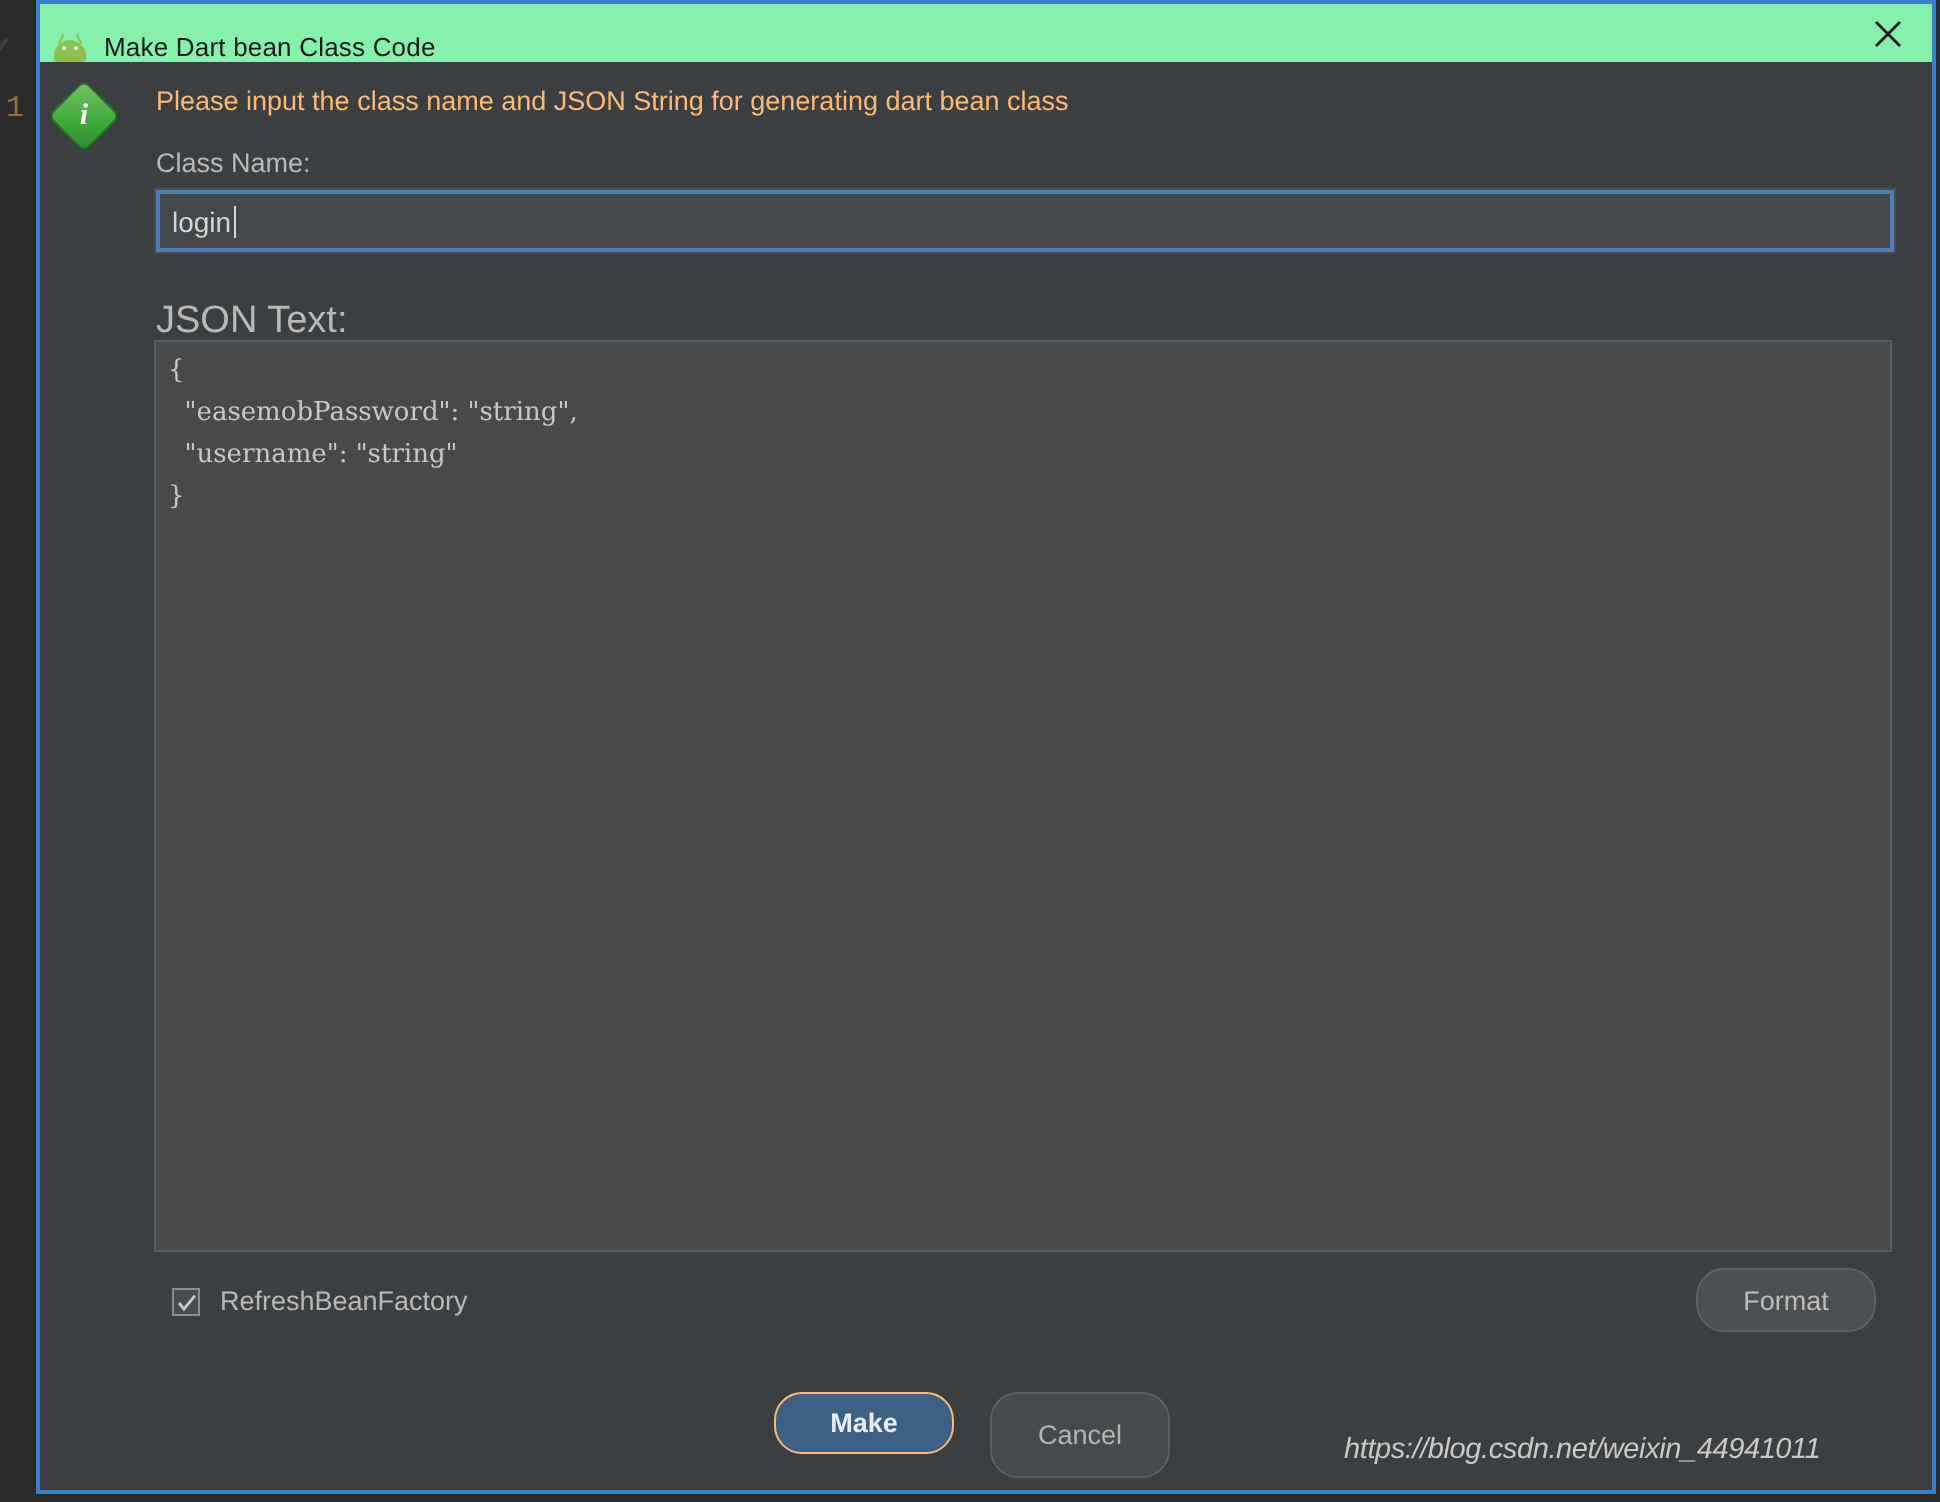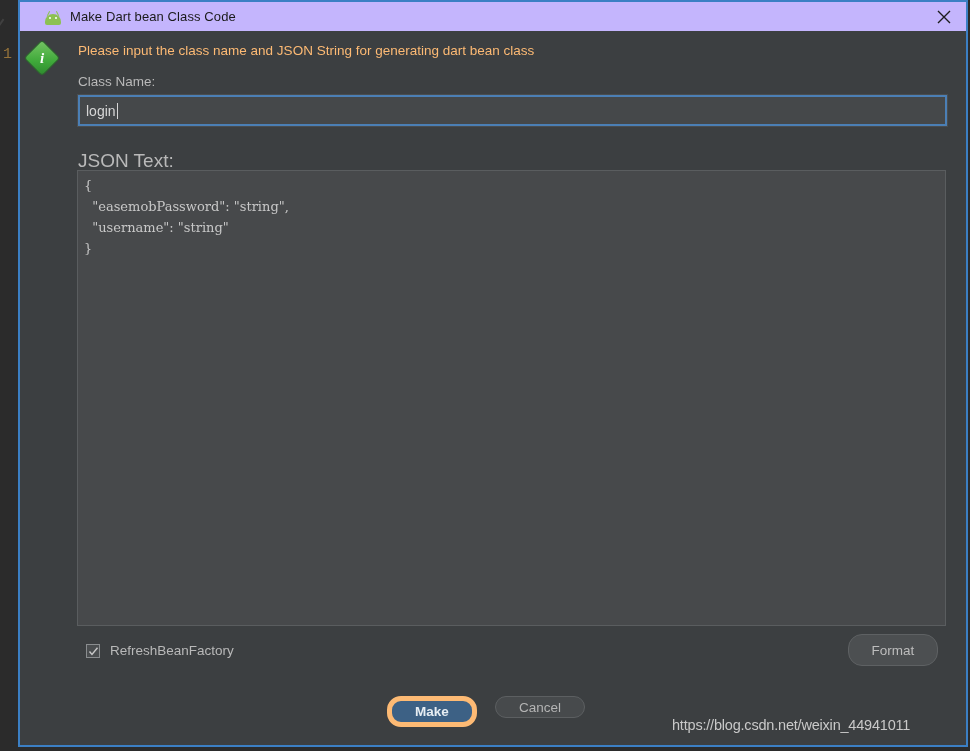--- a/index.html
+++ b/index.html
@@ -49,24 +49,24 @@
     height: 747px;
     border: 2px solid #3b7fc4;
     border-top-width: 2px;
     box-sizing: border-box;
     background: #3c3f41;
   }
 
   .titlebar {
     position: relative;
     height: 29px;
-    background: #c4b5fd;
-    display: flex;
-    align-items: center;
-    padding: 0 0 0 24px;
+    background: #86efac;
+    display: flex;
+    align-items: flex-end;
+    padding: 0 0 0 6px;
     box-sizing: border-box;
   }
   .android-icon {
     width: 18px;
     height: 14px;
     position: relative;
     flex: 0 0 auto;
     margin-right: 8px;
     margin-top: 2px;
   }
@@ -276,44 +276,45 @@
     border: 1px solid #5e6163;
     color: #bdbdbd;
   }
   .btn-make {
     position: absolute;
     left: 367px;
     top: 665px;
     width: 90px;
     height: 31px;
     background: #3d6185;
-    border: 5px solid #fdba74;
+    border: 1px solid #fdba74;
     color: #e6edf3;
     font-weight: bold;
   }
   .btn-cancel {
     position: absolute;
     left: 475px;
     top: 665px;
     width: 90px;
-    height: 22px;
+    height: 43px;
     background: #474a4c;
     border: 1px solid #5c5f61;
     color: #b4b4b4;
   }
 
   .watermark {
     position: absolute;
     left: 672px;
     top: 717px;
     font-size: 14.5px;
     color: #c9c9c9;
     font-family: "Liberation Sans", sans-serif;
     letter-spacing: -0.2px;
     white-space: nowrap;
+    font-style: italic;
   }
 </style>
 </head>
 <body>
 
 <div id="screen">
 
   <div class="bg-editor-slash"></div>
   <div class="bg-editor-char">1</div>
 

